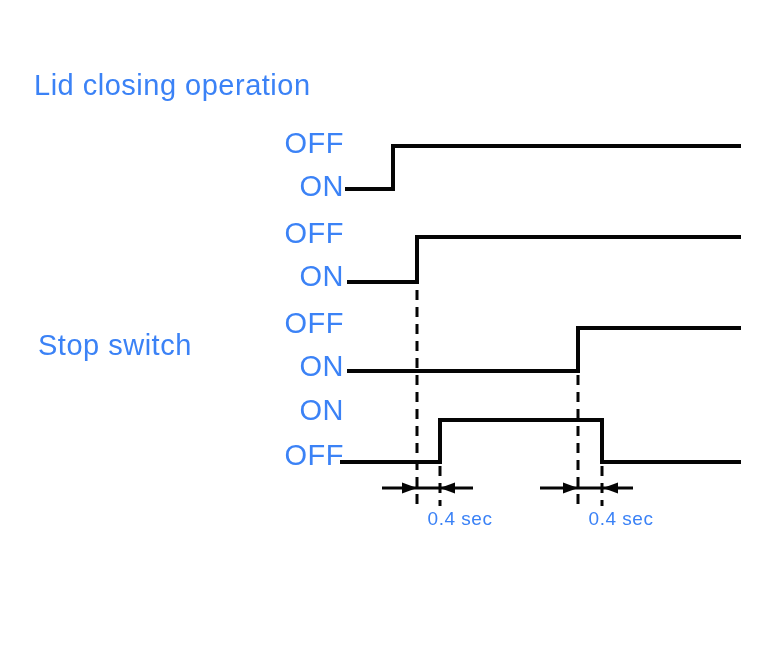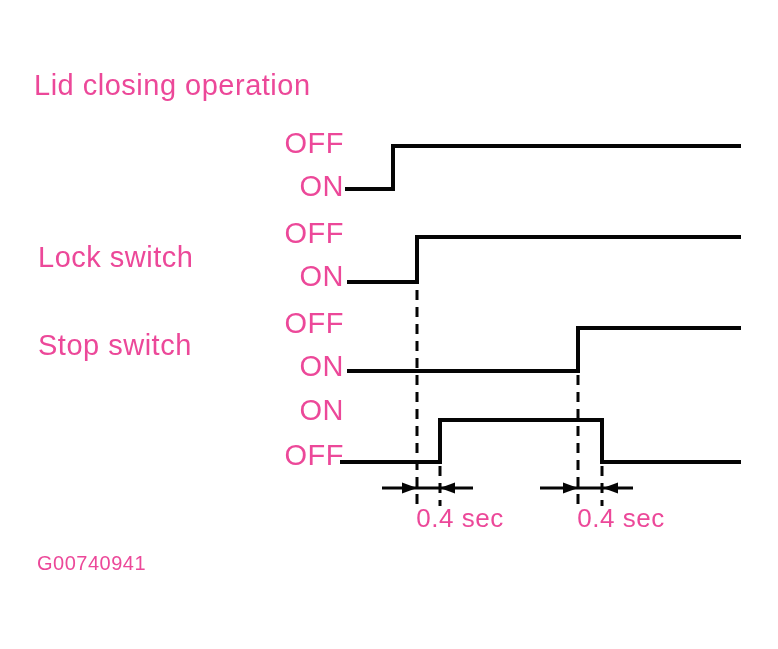--- a/index.html
+++ b/index.html
@@ -6,21 +6,21 @@
     margin: 0;
     padding: 0;
     background: #ffffff;
   }
   .canvas {
     position: relative;
     width: 778px;
     height: 649px;
     background: #ffffff;
     font-family: "Liberation Sans", sans-serif;
-    color: #ec4899;
+    color: #3b82f6;
     overflow: hidden;
   }
   .txt {
     position: absolute;
     white-space: nowrap;
     transform: translateY(-50%);
     font-size: 29px;
     line-height: 1.15;
     letter-spacing: 0.5px;
   }
@@ -30,21 +30,21 @@
   }
   .sig-label {
     left: 38px;
   }
   .state-label {
     right: 434px;
     text-align: left;
   }
   .dim-label {
     transform: translate(-50%, -50%);
-    font-size: 26px;
+    font-size: 19px;
   }
   .figure-id {
     left: 37px;
     top: 563px;
     font-size: 20px;
     letter-spacing: 0.5px;
   }
   #wave-svg {
     position: absolute;
     left: 0;
@@ -68,30 +68,28 @@
       <line x1="382" y1="488" x2="473" y2="488" stroke="#050505" stroke-width="3"></line>
       <polygon points="417,488 402,482.5 402,493.5" fill="#050505"></polygon>
       <polygon points="440,488 455,482.5 455,493.5" fill="#050505"></polygon>
       <line x1="540" y1="488" x2="633" y2="488" stroke="#050505" stroke-width="3"></line>
       <polygon points="578,488 563,482.5 563,493.5" fill="#050505"></polygon>
       <polygon points="603,488 618,482.5 618,493.5" fill="#050505"></polygon>
     </svg>
 
   <div class="txt title">Lid closing operation</div>
 
-  <div class="txt sig-label" style="top:258px">Lock switch</div>
   <div class="txt sig-label" style="top:346px">Stop switch</div>
 
   <div class="txt state-label" style="top:144px">OFF</div>
   <div class="txt state-label" style="top:187px">ON</div>
   <div class="txt state-label" style="top:234px">OFF</div>
   <div class="txt state-label" style="top:277px">ON</div>
   <div class="txt state-label" style="top:324px">OFF</div>
   <div class="txt state-label" style="top:367px">ON</div>
   <div class="txt state-label" style="top:411px">ON</div>
   <div class="txt state-label" style="top:456px">OFF</div>
 
   <div class="txt dim-label" style="left:460px;top:519px">0.4 sec</div>
   <div class="txt dim-label" style="left:621px;top:519px">0.4 sec</div>
 
-  <div class="txt figure-id">G00740941</div>
 
 </div>
 
 </body></html>

